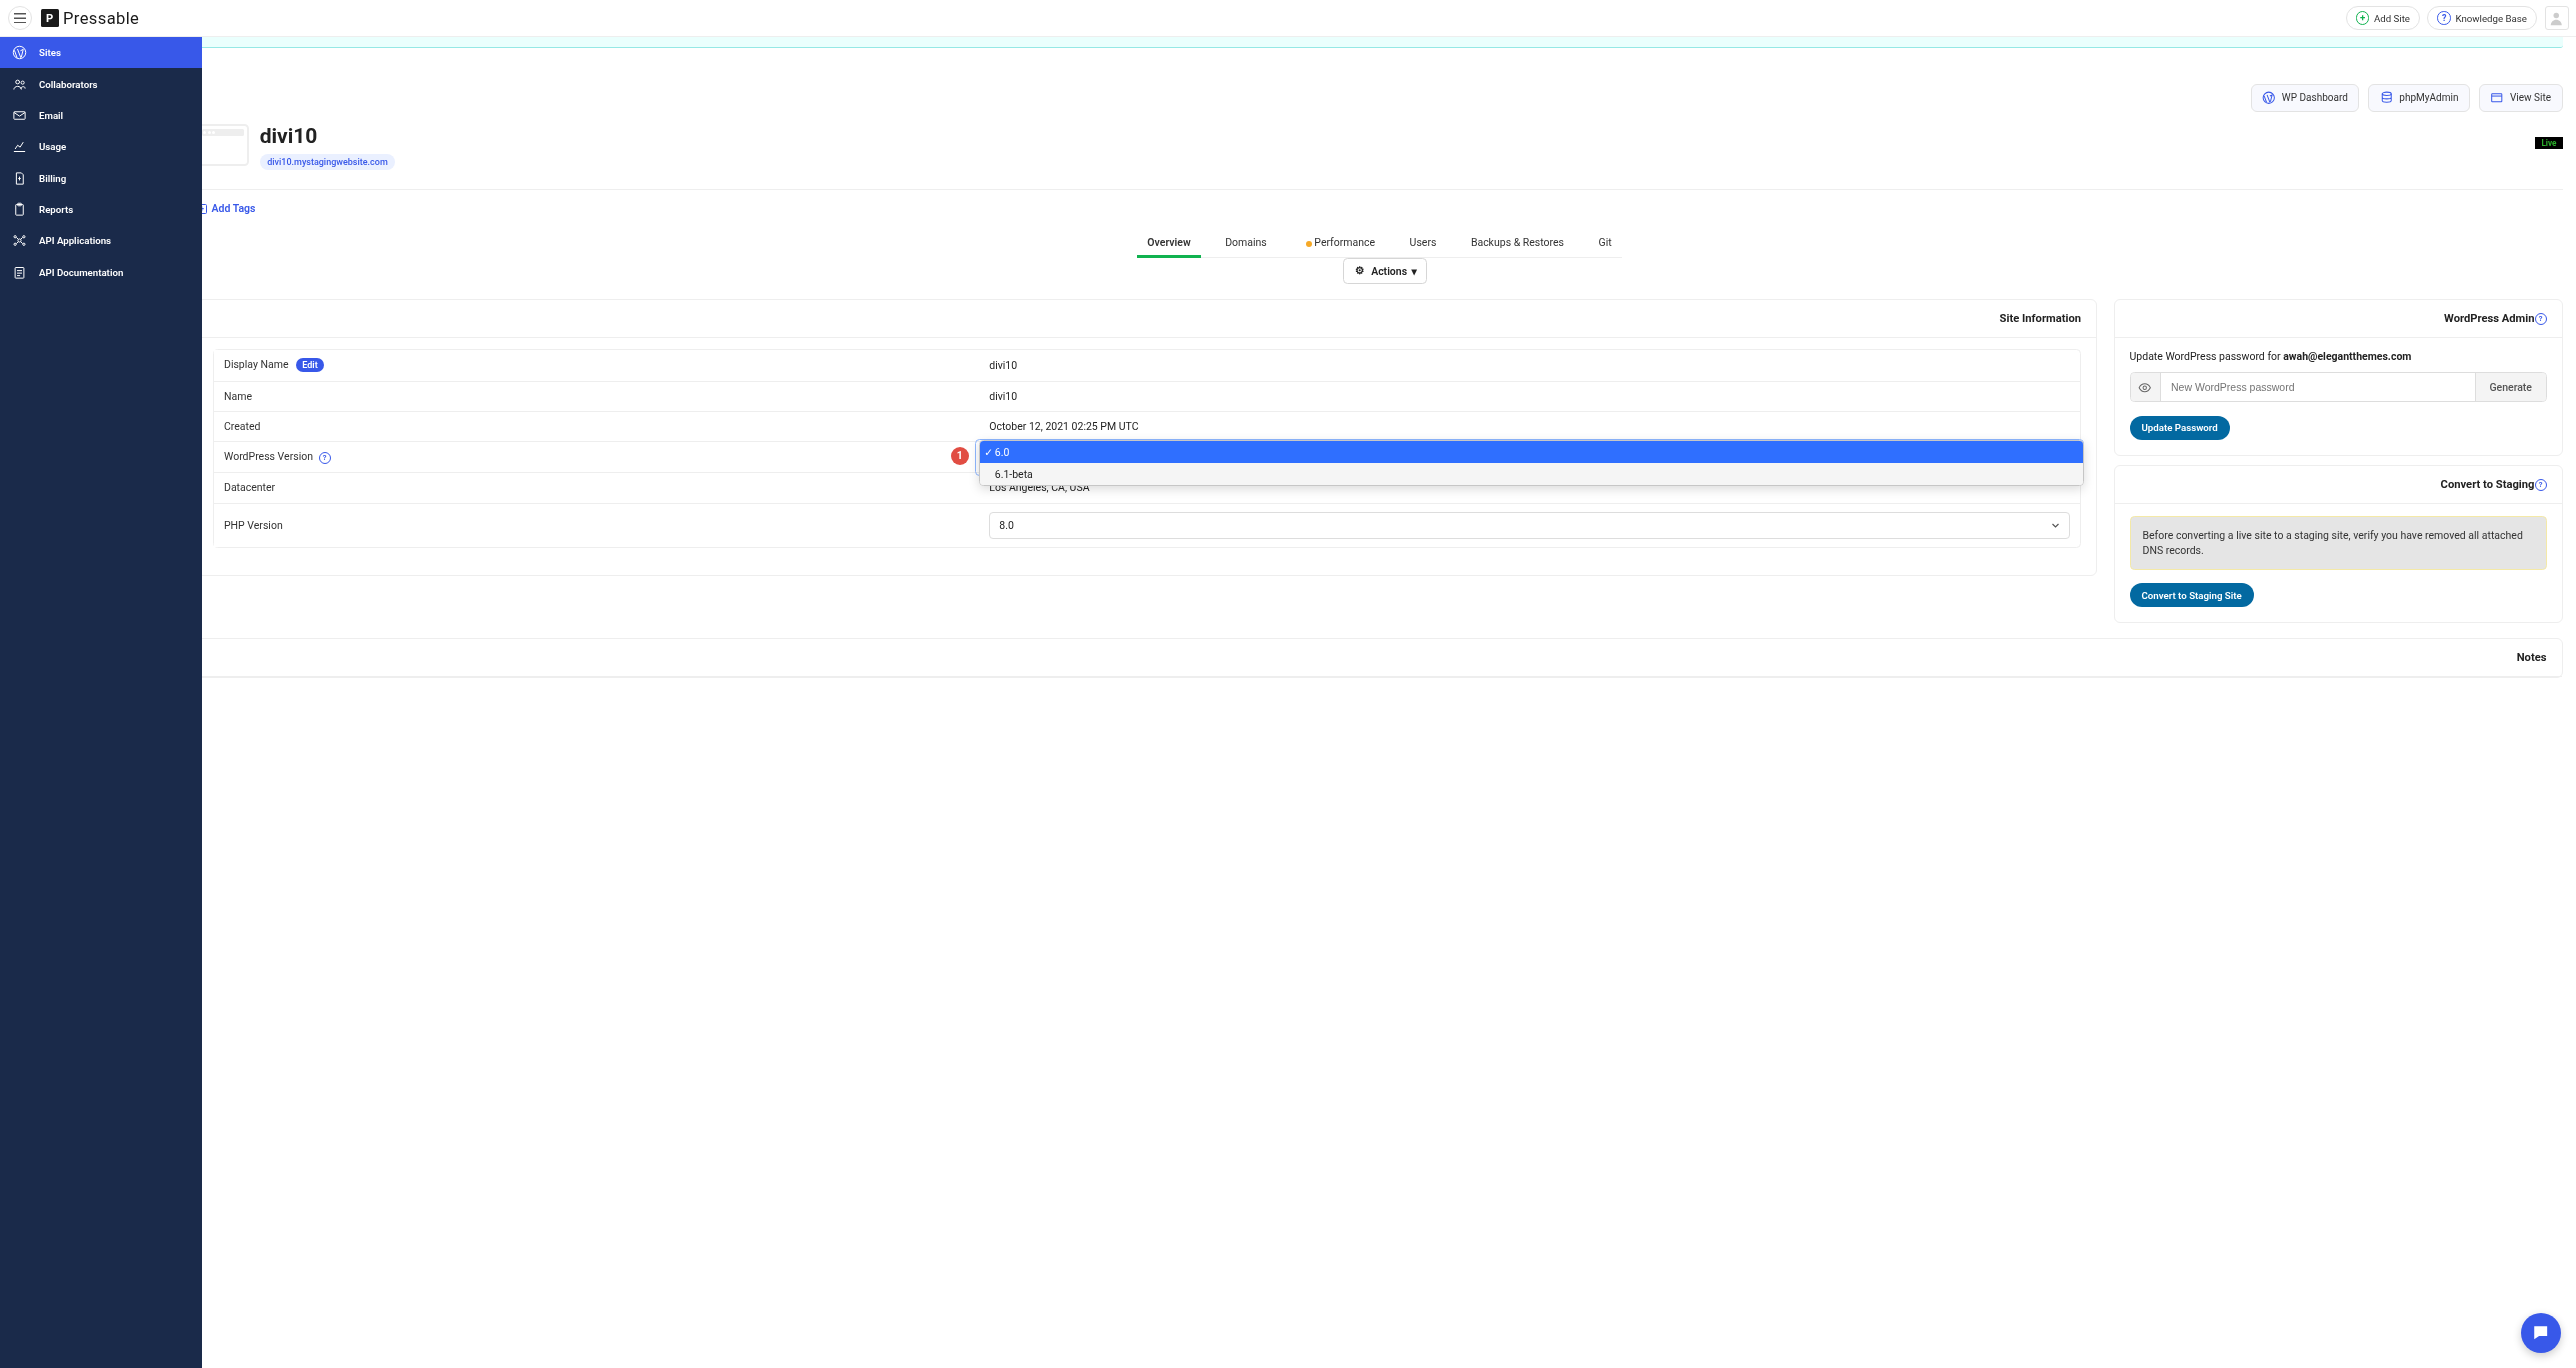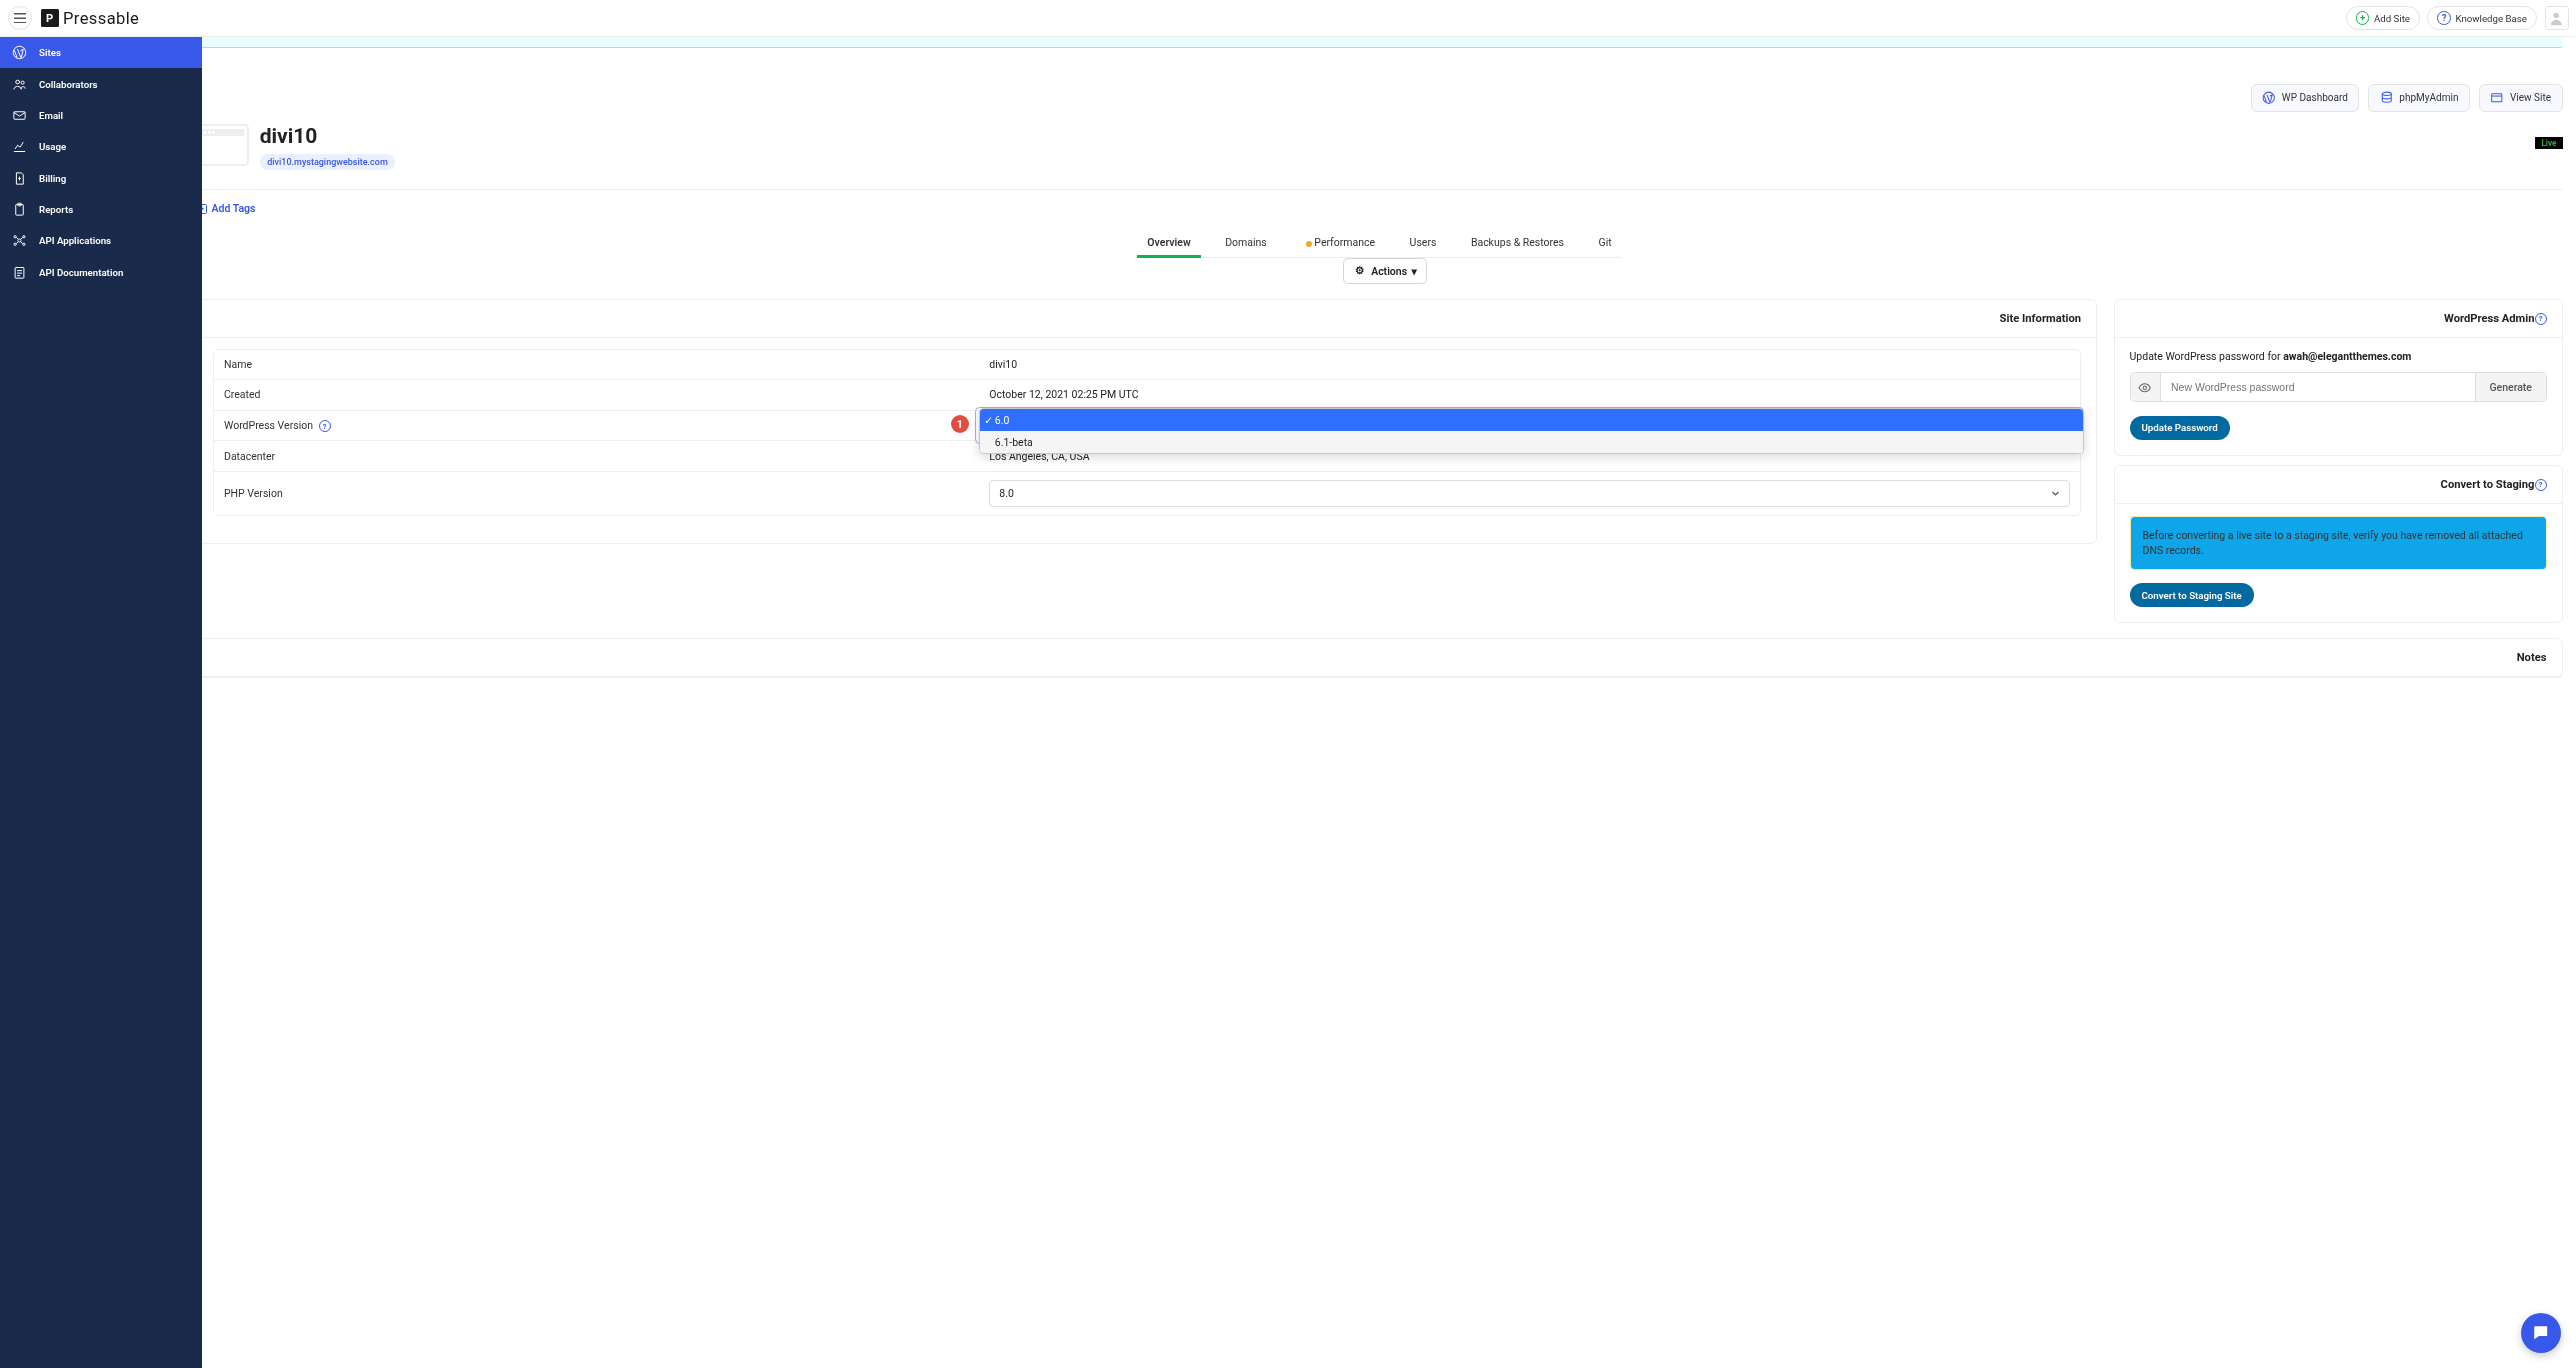--- a/index.html
+++ b/index.html
@@ -160,21 +160,21 @@
     .pw-eye { width: 30px; display: flex; align-items: center; justify-content: center; background: #f4f4f4; border-right: 0.7px solid #ddd; color: #666; cursor: pointer;}
     .pw-input { flex: 1; border: none; padding: 7.5px 10.5px; font-size: 10.5px; outline: none; }
     .pw-gen { padding: 7.5px 13.5px; background: #f4f4f4; border-left: 0.7px solid #ddd; color: #555; font-size: 10.5px; cursor: pointer; font-weight: 500;}
     .btn-blue {
       display: inline-block; background: #0369a1; color: #fff;
       padding: 6.7px 12px; border-radius: 13.5px; font-size: 9.7px; font-weight: 600;
       cursor: pointer; margin-top: 13.5px;
     }
     .help-circle { width: 12px; height: 12px; border: 1.1px solid #3858e9; color: #3858e9; border-radius: 50%; display: inline-flex; align-items: center; justify-content: center; font-size: 7.5px; font-weight: 700; cursor: pointer;}
     .warn-box {
-      background: #0ea5e9; border: 0.7px solid #f4e9a7; border-radius: 4.5px;
+      background: #e5e5e5; border: 0.7px solid #f4e9a7; border-radius: 4.5px;
       padding: 10.5px 12px; font-size: 10.5px; color: #333; line-height: 1.45;
     }
     .notes-panel { margin-top: 15px; }
     .chat-fab {
       position: fixed; right: 15px; bottom: 15px;
       width: 40px; height: 40px; border-radius: 50%;
       background: #3858e9; display: flex; align-items: center; justify-content: center;
       box-shadow: 0 3px 9px rgba(0,0,0,.2); cursor: pointer;
     }
     .chat-fab svg { width: 19.4px; height: 19.4px; fill: #fff; }
@@ -371,20 +371,27 @@
 
     <div class="panels">
 
       <div class="panel">
         <div class="panel-title">
           <span>Site Information</span>
         </div>
         <div class="panel-body">
           <table class="info-table">
             <tbody>
+                <tr>
+              <td>
+                <span>Display Name</span>
+                <span class="edit-pill">Edit</span>
+              </td>
+              <td>divi10</td>
+            </tr>
             <tr>
               <td>Name</td>
               <td>divi10</td>
             </tr>
             <tr>
               <td>Created</td>
               <td>October 12, 2021 02:25 PM UTC</td>
             </tr>
             <tr>
               <td>

